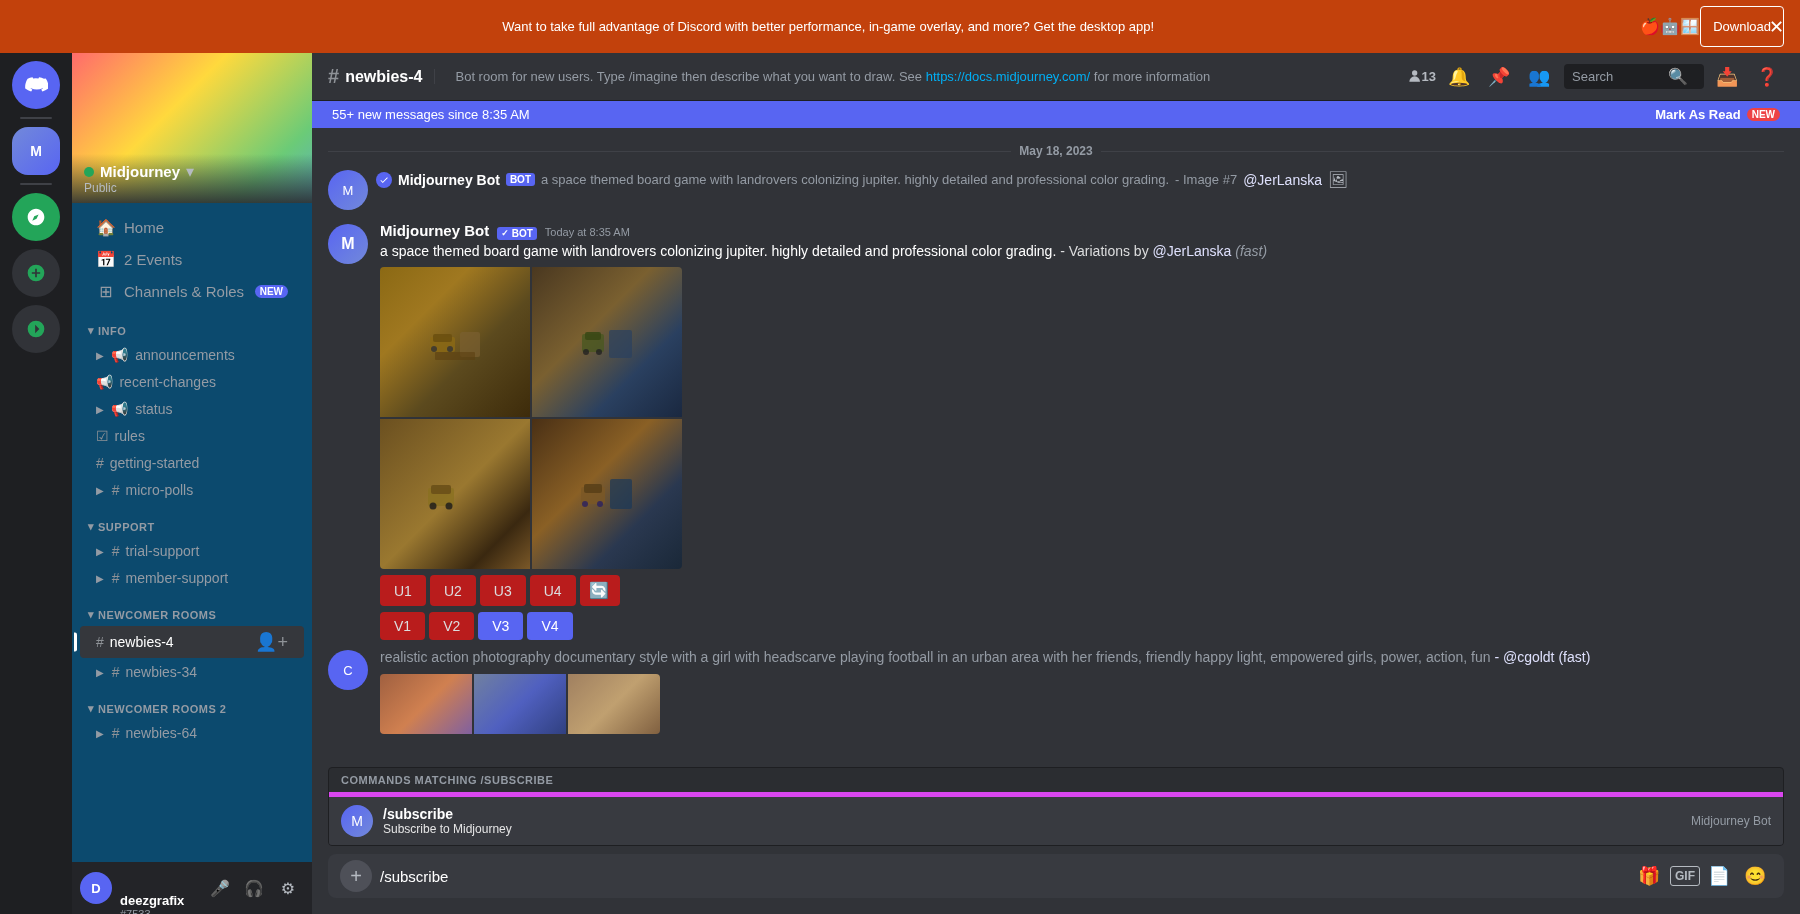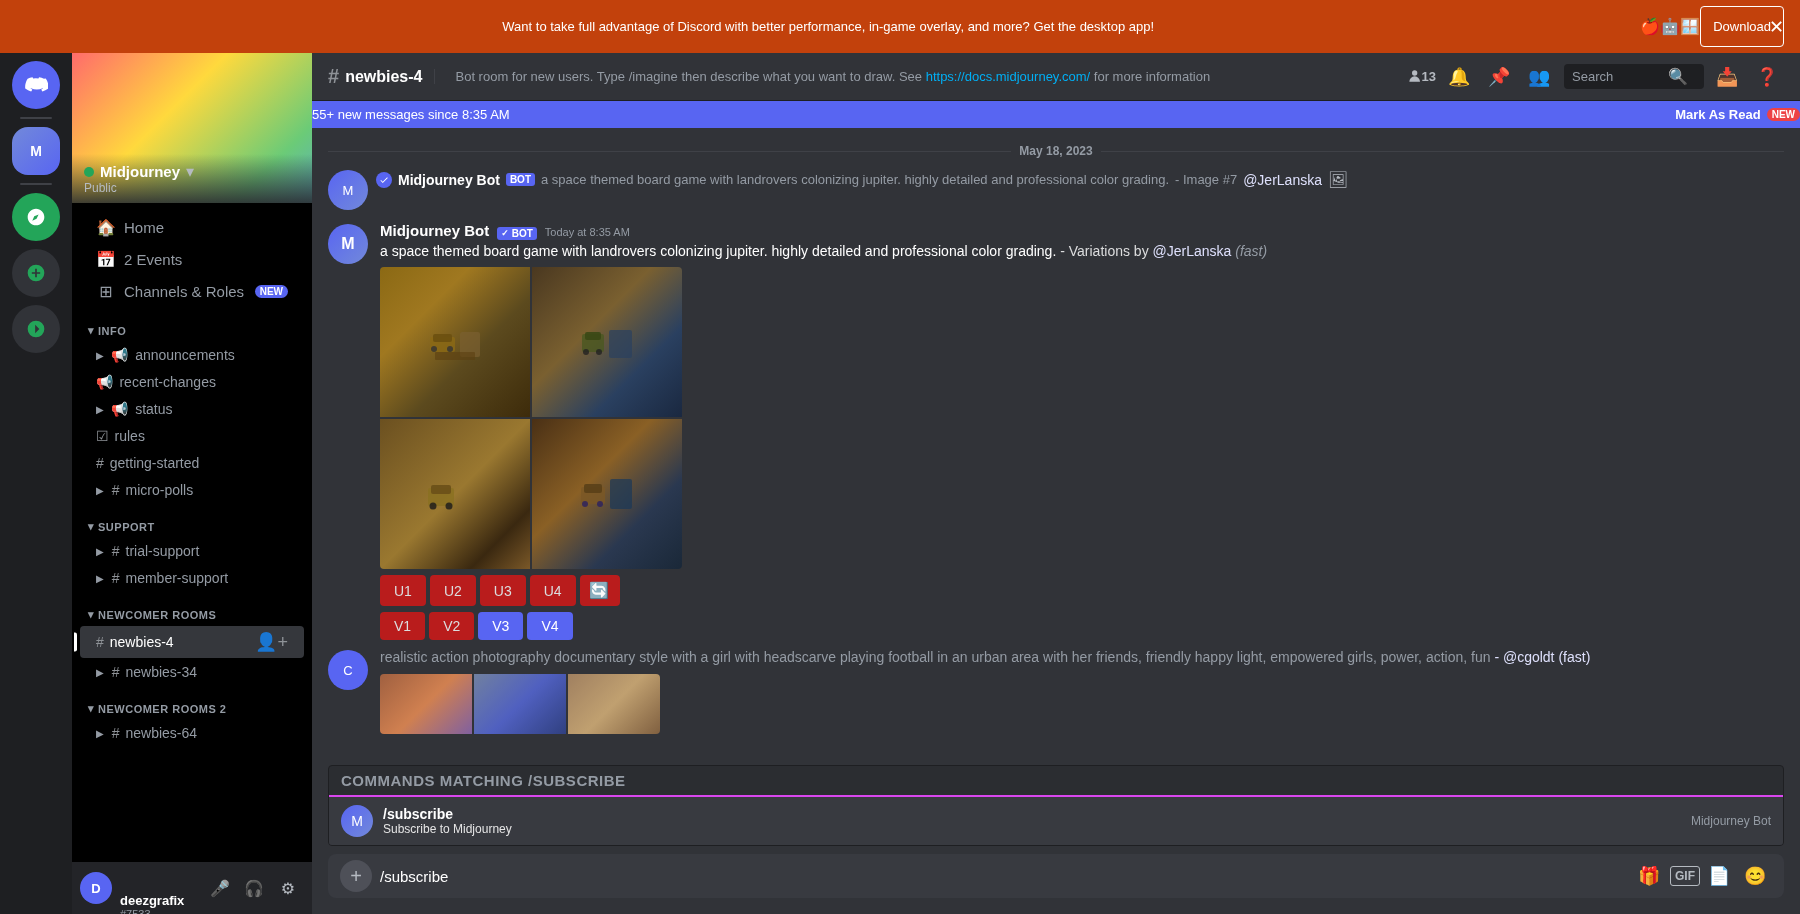--- a/index.html
+++ b/index.html
@@ -75,21 +75,21 @@
     .icon-bar-item.user-avatar {
       background: linear-gradient(135deg, #7289da, #5865f2);
       font-size: 14px;
       font-weight: bold;
       color: white;
     }
 
     
     .server-sidebar {
       width: 240px;
-      background: #000000;
+      background: #0c4a6e;
       display: flex;
       flex-direction: column;
       flex-shrink: 0;
       overflow: hidden;
     }
     .server-header {
       height: 150px;
       position: relative;
       overflow: hidden;
       flex-shrink: 0;
@@ -299,21 +299,21 @@
       color: #dcddde;
       font-size: 13px;
       width: 90px;
     }
     .search-box input::placeholder { color: #949ba4; }
 
     
     .new-messages-banner {
       background: #5865f2;
       color: white;
-      padding: 6px 0;
+      padding: 6px 20px;
       font-size: 13px;
       display: flex;
       align-items: center;
       justify-content: space-between;
       cursor: pointer;
       flex-shrink: 0;
     }
     .mark-as-read {
       display: flex;
       align-items: center;
@@ -463,26 +463,26 @@
     .command-popup {
       background: #2b2d31;
       border-radius: 4px;
       margin: 0 16px;
       border: 1px solid #1e1f22;
       overflow: hidden;
       flex-shrink: 0;
     }
     .command-popup-header {
       padding: 6px 12px;
-      font-size: 15px;
+      font-size: 11px;
       font-weight: 700;
       color: #949ba4;
       text-transform: uppercase;
       letter-spacing: 0.5px;
-      border-bottom: 2px solid #d946ef;
+      border-bottom: 5px solid #d946ef;
     }
     .command-item {
       display: flex;
       align-items: center;
       padding: 8px 12px;
       gap: 10px;
       cursor: pointer;
       background: #383a40;
     }
     .command-avatar {

